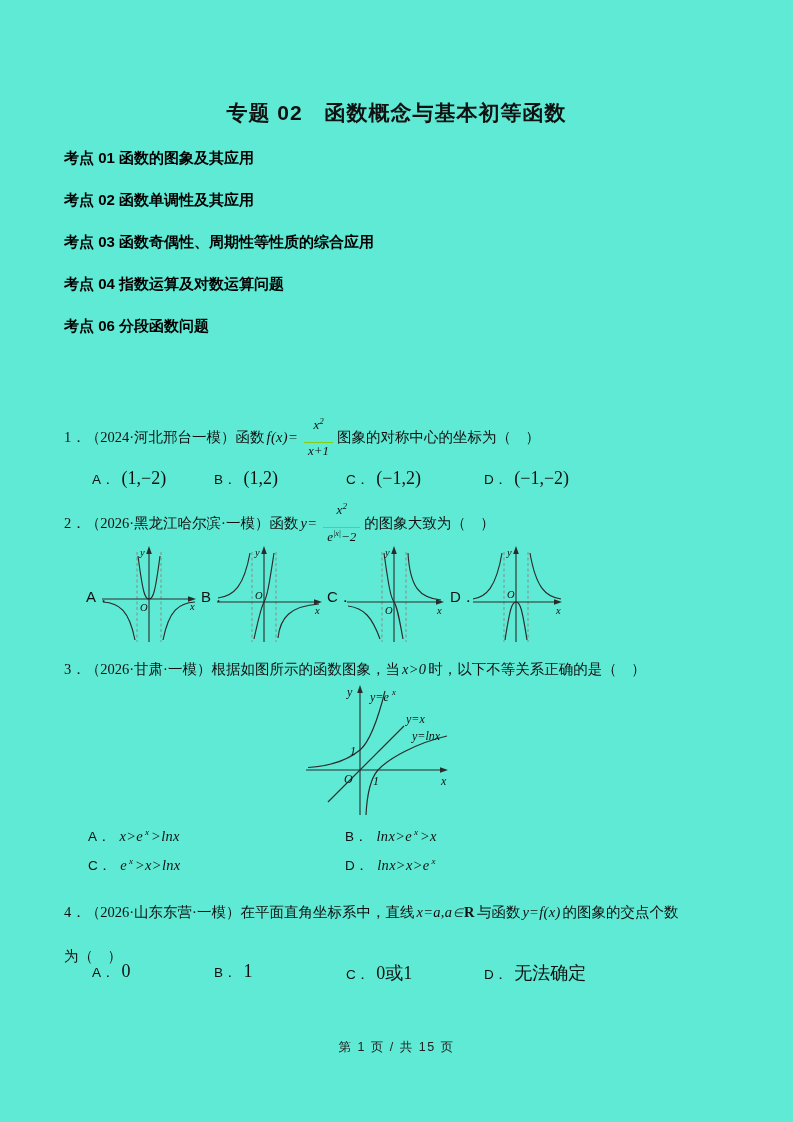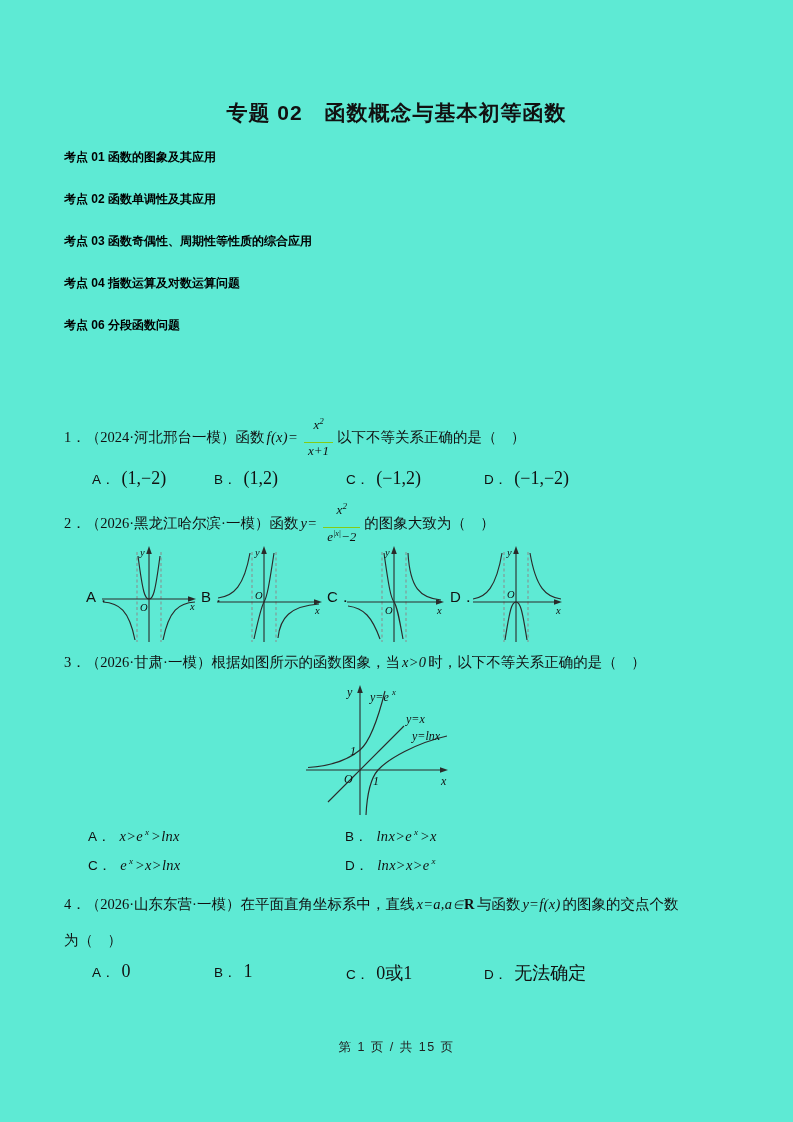--- a/index.html
+++ b/index.html
@@ -10,31 +10,31 @@
     font-family: "Liberation Serif", serif; overflow: hidden;
   }
   .title {
     position: absolute; top: 99px; left: 0; width: 100%;
     text-align: center; font-size: 21px; font-weight: 700;
     font-family: "Liberation Sans", sans-serif; letter-spacing: 1px;
   }
   .topics { position: absolute; top: 149px; left: 64px; }
   .topic {
     font-family: "Liberation Sans", sans-serif; font-weight: 700;
-    font-size: 12px; line-height: 17px; margin-bottom: 25px;
+    font-size: 15px; line-height: 17px; margin-bottom: 25px;
     color: #000;
   }
   .stem {
     position: absolute; left: 64px; display: flex; align-items: center;
     white-space: nowrap; font-size: 14.5px;
   }
   #q1-stem { top: 416px; }
   #q2-stem { top: 501px; }
   #q3-stem { top: 653px; }
-  .mathi { font-style: italic; margin: 0 2px; letter-spacing: 0.3px; }
+  .mathi { font-style: italic; margin: 8px 2px; letter-spacing: 0.3px; }
   .frac { display: inline-block; text-align: center; vertical-align: middle; margin: 0 4px; font-size: 13px; font-style: italic; }
   .frac .fn { display: block; border-bottom: 1px solid #84cc16; padding: 0 4px 9px; line-height: 1.15; }
   .frac .fd { display: block; padding: 1px 4px 0; line-height: 1.15; }
   sup { font-size: 9px; font-style: italic; }
   .opt-row { position: absolute; left: 64px; width: 690px; height: 22px; font-size: 14.5px; }
   #q1-options { top: 468px; }
   #q4-options { top: 961px; }
   .opt { position: absolute; top: 0; white-space: nowrap; }
   .olab { font-family: "Liberation Sans", sans-serif; font-size: 13.5px; margin-right: 7px; }
   .oval { font-size: 18px; }
@@ -80,21 +80,21 @@
   </div>
 
   <div class="stem" id="q1-stem">
     <span>1．</span>
     <span>（2024·河北邢台一模）函数</span>
     <span class="mathi">f(x)=</span>
     <span class="frac">
       <span class="fn"><span>x</span><sup>2</sup></span>
       <span class="fd">x+1</span>
     </span>
-    <span>以下不等关系正确的是（　）</span>
+    <span>图象的对称中心的坐标为（　）</span>
   </div>
   <div class="opt-row" id="q1-options">
     <span class="opt" style="left:28px"><span class="olab">A．</span><span class="oval">(1,−2)</span></span>
     <span class="opt" style="left:150px"><span class="olab">B．</span><span class="oval">(1,2)</span></span>
     <span class="opt" style="left:282px"><span class="olab">C．</span><span class="oval">(−1,2)</span></span>
     <span class="opt" style="left:420px"><span class="olab">D．</span><span class="oval">(−1,−2)</span></span>
   </div>
 
   <div class="stem" id="q2-stem">
     <span>2．</span>

